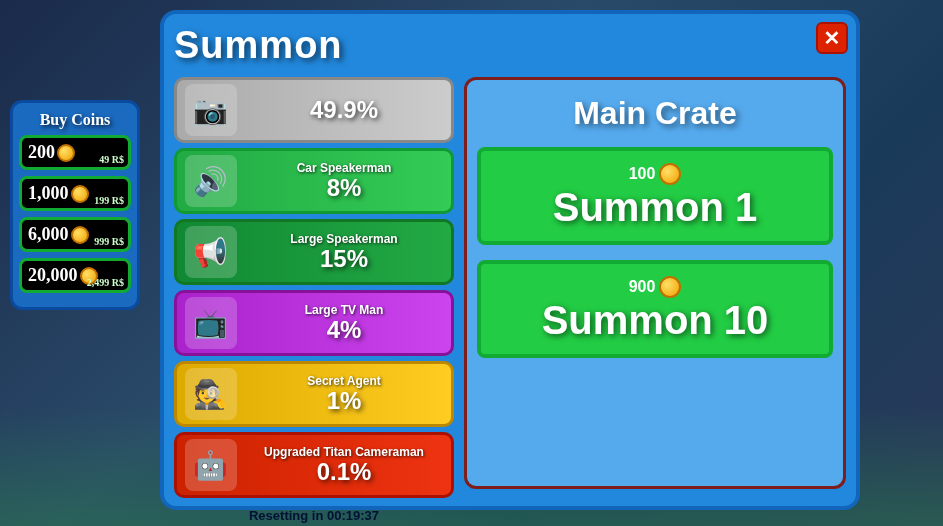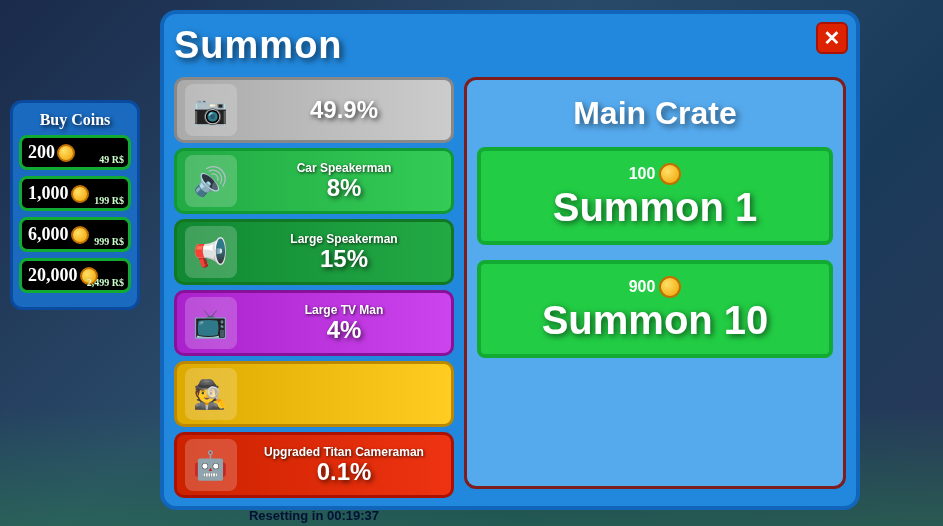--- a/index.html
+++ b/index.html
@@ -334,20 +334,24 @@
   </div>
           <div class="item-row purple">
     <div class="item-icon">📺</div>
     <div class="item-info">
       <div class="item-name">Large TV Man</div>
       <div class="item-pct">4%</div>
     </div>
   </div>
           <div class="item-row yellow">
     <div class="item-icon">🕵</div>
+    <div class="item-info">
+      <div class="item-name">Secret Agent</div>
+      <div class="item-pct">1%</div>
+    </div>
   </div>
           <div class="item-row red">
     <div class="item-icon">🤖</div>
     <div class="item-info">
       <div class="item-name">Upgraded Titan Cameraman</div>
       <div class="item-pct">0.1%</div>
     </div>
   </div>
         </div>
       <div class="reset-timer">Resetting in 00:19:37</div>

